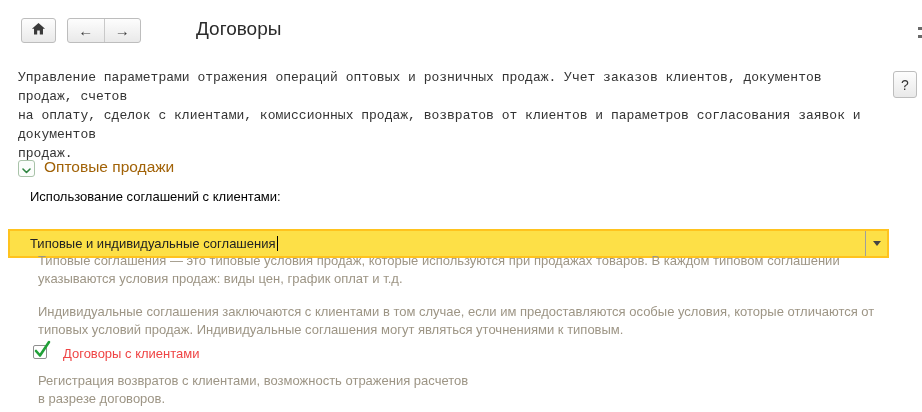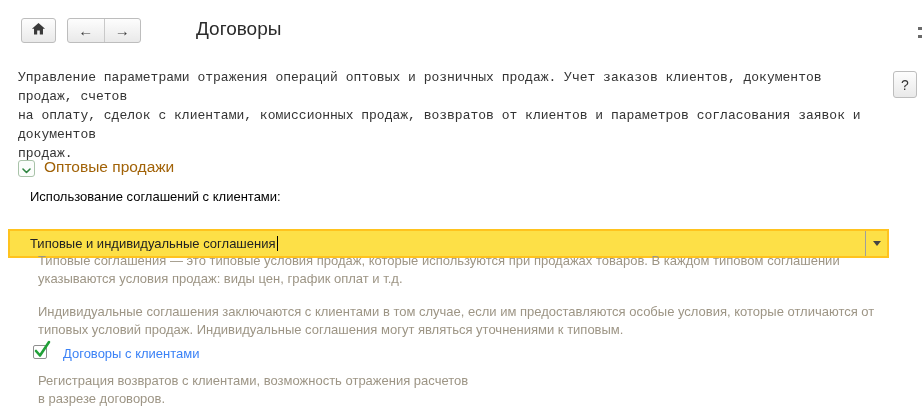--- a/index.html
+++ b/index.html
@@ -65,21 +65,21 @@
   }
   #hint-typical{top:252px;}
   #hint-individual{top:303px;}
   #hint-contracts{top:372px;}
   
   #contracts-checkbox{
     position:absolute;left:33px;top:345px;width:14px;height:14px;box-sizing:border-box;
     background:#fff;border:1px solid #8f8f8f;border-radius:2px;
   }
   #checkmark{position:absolute;left:-1px;top:-7px;overflow:visible;}
-  #contracts-label{position:absolute;left:63px;top:346px;font-size:13px;color:#3b82f6;}
+  #contracts-label{position:absolute;left:63px;top:346px;font-size:13px;color:#ef4444;}
 </style>
 </head>
 <body>
 
 <div id="app">
 
   <div id="home-btn" class="btn">
     <span>
       <svg width="15" height="14" viewBox="0 0 16 15">
         <path d="M8 1 L15 7.2 H12.8 V13.5 H9.4 V9.2 H6.6 V13.5 H3.2 V7.2 H1 Z" fill="#3a3a3a"></path>

